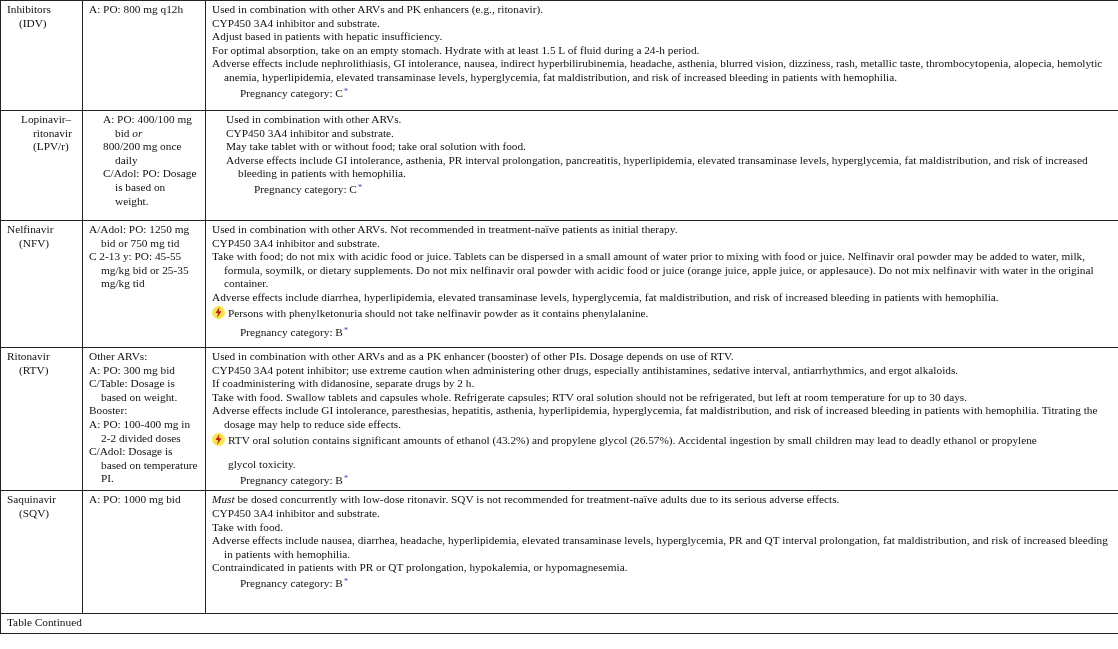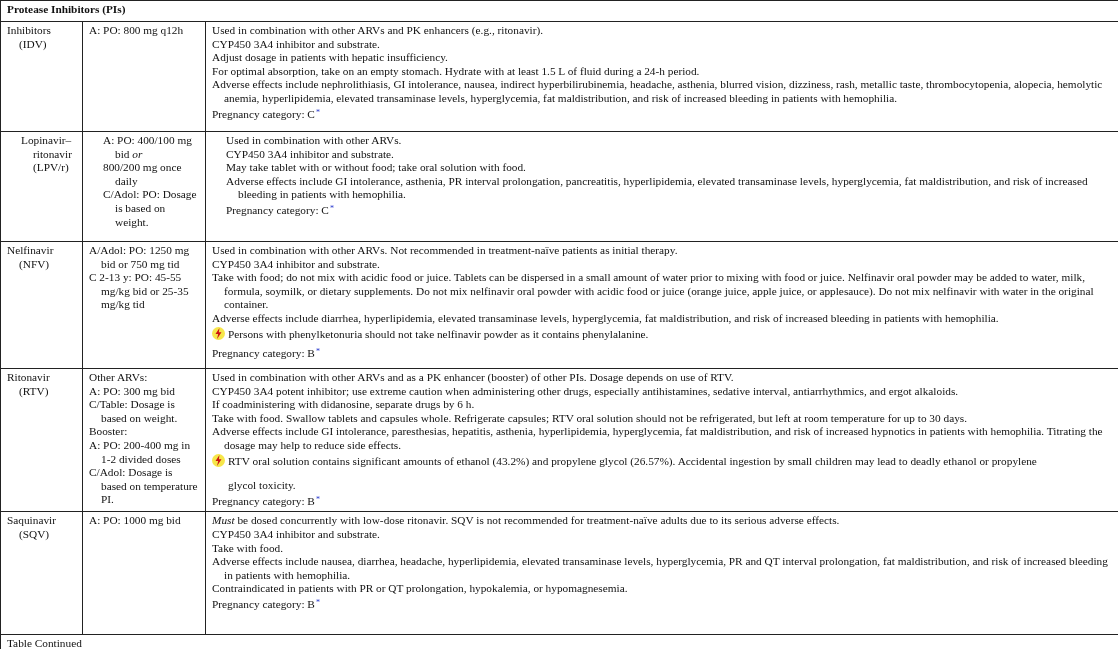--- a/index.html
+++ b/index.html
@@ -27,55 +27,52 @@
   .line { display: block; }
   .p { padding-left: 12px; text-indent: -12px; }
   .warn { display: block; padding-left: 0; margin-top: 1px; }
   .warn-icon {
     display: inline-block; width: 13px; height: 13px; border-radius: 50%;
     background: #f6e64a; vertical-align: -2px; margin-right: 3px; position: relative;
   }
   .warn-icon svg { position: absolute; left: 2px; top: 1px; }
   .warn-cont { display: block; padding-left: 16px; margin-top: 11px; }
   .star { color: #2233cc; font-size: 8px; vertical-align: 3px; margin-left: 1px; }
-  .preg { display: block; }
+  .preg { display: block; margin-left: 28px; }
   .preg.gap { margin-top: 4px; }
   i { font-style: italic; }
   tr.r-idv td { height: 104px; }
   tr.r-lpv td { height: 104px; padding-left: 20px; }
   tr.r-nfv td { height: 121px; }
   tr.r-rtv td { height: 128px; }
   tr.r-sqv td { height: 117px; }
 </style>
 </head>
 <body>
 
 <table class="pi">
   <colgroup>
       <col class="c1">
       <col class="c2">
       <col class="c3">
     </colgroup>
   <tbody>
-      <tr>
-    <td colspan="3" class="section-head">Protease Inhibitors (PIs)</td>
-  </tr>
 
   <tr class="r-idv">
     <td class="drug-name">
       <span class="line">Inhibitors</span>
       <span class="line" style="padding-left:12px">(IDV)</span>
     </td>
     <td>
       <span class="line p">A: PO: 800 mg q12h</span>
     </td>
     <td>
       <span class="line p">Used in combination with other ARVs and PK enhancers (e.g., ritonavir).</span>
       <span class="line p">CYP450 3A4 inhibitor and substrate.</span>
-      <span class="line p">Adjust dosage in patients with hepatic insufficiency.</span>
+      <span class="line p">Adjust based in patients with hepatic insufficiency.</span>
       <span class="line p">For optimal absorption, take on an empty stomach. Hydrate with at least 1.5 L of fluid during a 24-h period.</span>
       <span class="line p">Adverse effects include nephrolithiasis, GI intolerance, nausea, indirect hyperbilirubinemia, headache, asthenia, blurred vision, dizziness, rash, metallic taste, thrombocytopenia, alopecia, hemolytic anemia, hyperlipidemia, elevated transaminase levels, hyperglycemia, fat maldistribution, and risk of increased bleeding in patients with hemophilia.</span>
       <span class="preg"><span>Pregnancy category: </span><span>C</span><span class="star">*</span></span>
     </td>
   </tr>
 
   <tr class="r-lpv">
     <td class="drug-name">
       <span class="line">Lopinavir–</span>
       <span class="line" style="padding-left:12px">ritonavir</span>
@@ -121,29 +118,29 @@
   <tr class="r-rtv">
     <td class="drug-name">
       <span class="line">Ritonavir</span>
       <span class="line" style="padding-left:12px">(RTV)</span>
     </td>
     <td>
       <span class="line p">Other ARVs:</span>
       <span class="line p">A: PO: 300 mg bid</span>
       <span class="line p">C/Table: Dosage is based on weight.</span>
       <span class="line p">Booster:</span>
-      <span class="line p">A: PO: 200-400 mg in 1-2 divided doses</span>
+      <span class="line p">A: PO: 100-400 mg in 2-2 divided doses</span>
       <span class="line p">C/Adol: Dosage is based on temperature PI.</span>
     </td>
     <td>
       <span class="line p">Used in combination with other ARVs and as a PK enhancer (booster) of other PIs. Dosage depends on use of RTV.</span>
       <span class="line p">CYP450 3A4 potent inhibitor; use extreme caution when administering other drugs, especially antihistamines, sedative interval, antiarrhythmics, and ergot alkaloids.</span>
-      <span class="line p">If coadministering with didanosine, separate drugs by 6 h.</span>
+      <span class="line p">If coadministering with didanosine, separate drugs by 2 h.</span>
       <span class="line p">Take with food. Swallow tablets and capsules whole. Refrigerate capsules; RTV oral solution should not be refrigerated, but left at room temperature for up to 30 days.</span>
-      <span class="line p">Adverse effects include GI intolerance, paresthesias, hepatitis, asthenia, hyperlipidemia, hyperglycemia, fat maldistribution, and risk of increased hypnotics in patients with hemophilia. Titrating the dosage may help to reduce side effects.</span>
+      <span class="line p">Adverse effects include GI intolerance, paresthesias, hepatitis, asthenia, hyperlipidemia, hyperglycemia, fat maldistribution, and risk of increased bleeding in patients with hemophilia. Titrating the dosage may help to reduce side effects.</span>
       <span class="warn">
         <span class="warn-icon"><svg width="9" height="11" viewBox="0 0 9 11">
                 <path d="M5.5 0 L1.5 6 L4.2 6 L3 11 L7.5 4.2 L4.8 4.2 Z" fill="#cc1111"></path>
               </svg></span><span>RTV oral solution contains significant amounts of ethanol (43.2%) and propylene glycol (26.57%). Accidental ingestion by small children may lead to deadly ethanol or propylene</span>
       </span>
       <span class="warn-cont">glycol toxicity.</span>
       <span class="preg"><span>Pregnancy category: </span><span>B</span><span class="star">*</span></span>
     </td>
   </tr>
 

